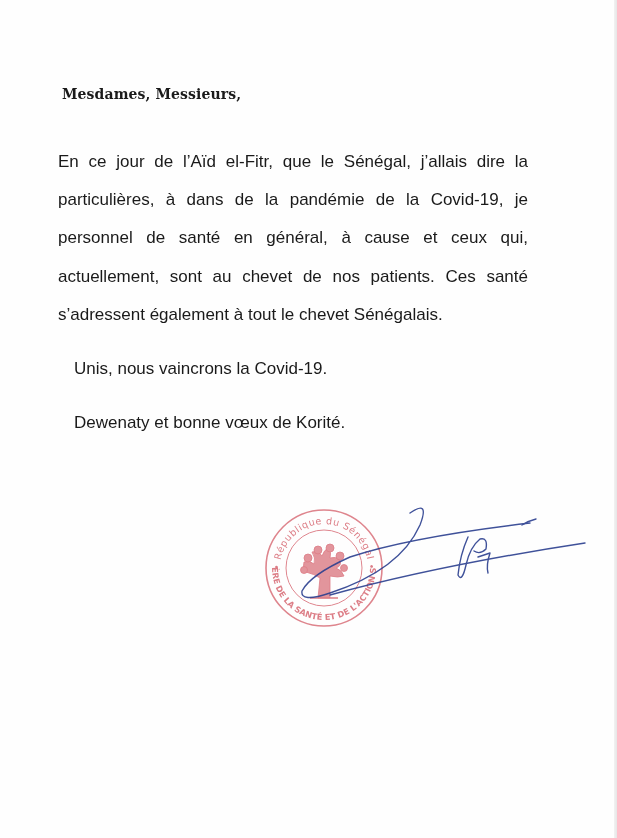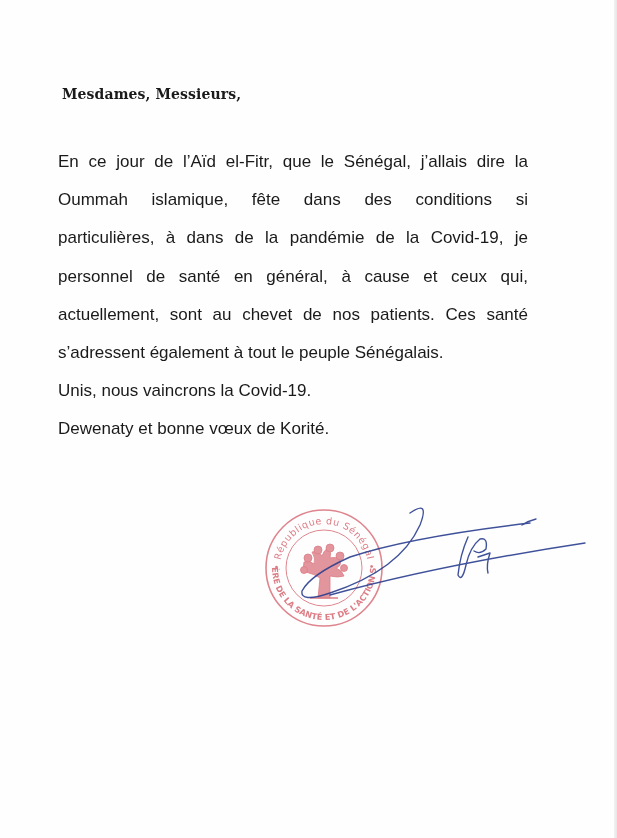--- a/index.html
+++ b/index.html
@@ -51,21 +51,21 @@
     .line {
       display: block;
       white-space: nowrap;
     }
     .line.justify {
       text-align: justify;
       text-align-last: justify;
       white-space: normal;
     }
     .closing {
-      margin: 0;
+      margin: 16px;
       white-space: nowrap;
     }
     .stamp {
       position: absolute;
       left: 262px;
       top: 506px;
       width: 124px;
       height: 124px;
     }
     .signature {
@@ -79,25 +79,24 @@
 </head>
 <body>
 
 <div class="page">
   <div class="right-edge"></div>
 
   <div class="salutation">Mesdames, Messieurs,</div>
 
   <div class="body-text">
     <span class="line justify">En ce jour de l’Aïd el-Fitr, que le Sénégal, j’allais dire la</span>
-    <span class="line justify">Oummah islamique, fête dans des conditions si</span>
     <span class="line justify">particulières, à dans de la pandémie de la Covid-19, je</span>
     <span class="line justify">personnel de santé en général, à cause et ceux qui,</span>
     <span class="line justify">actuellement, sont au chevet de nos patients. Ces santé</span>
-    <span class="line">s’adressent également à tout le peuple Sénégalais.</span>
+    <span class="line">s’adressent également à tout le chevet Sénégalais.</span>
     <span class="line closing">Unis, nous vaincrons la Covid-19.</span>
     <span class="line closing">Dewenaty et bonne vœux de Korité.</span>
   </div>
 
   <svg class="stamp" viewBox="0 0 124 124" xmlns="http://www.w3.org/2000/svg">
     <defs>
       <path id="stampTopArc" d="M 18 62 A 44 44 0 0 1 106 62"></path>
       <path id="stampBottomArc" d="M 10 62 A 52 52 0 0 0 114 62"></path>
     </defs>
     <g fill="none" stroke="#d9707a" opacity="0.85">

